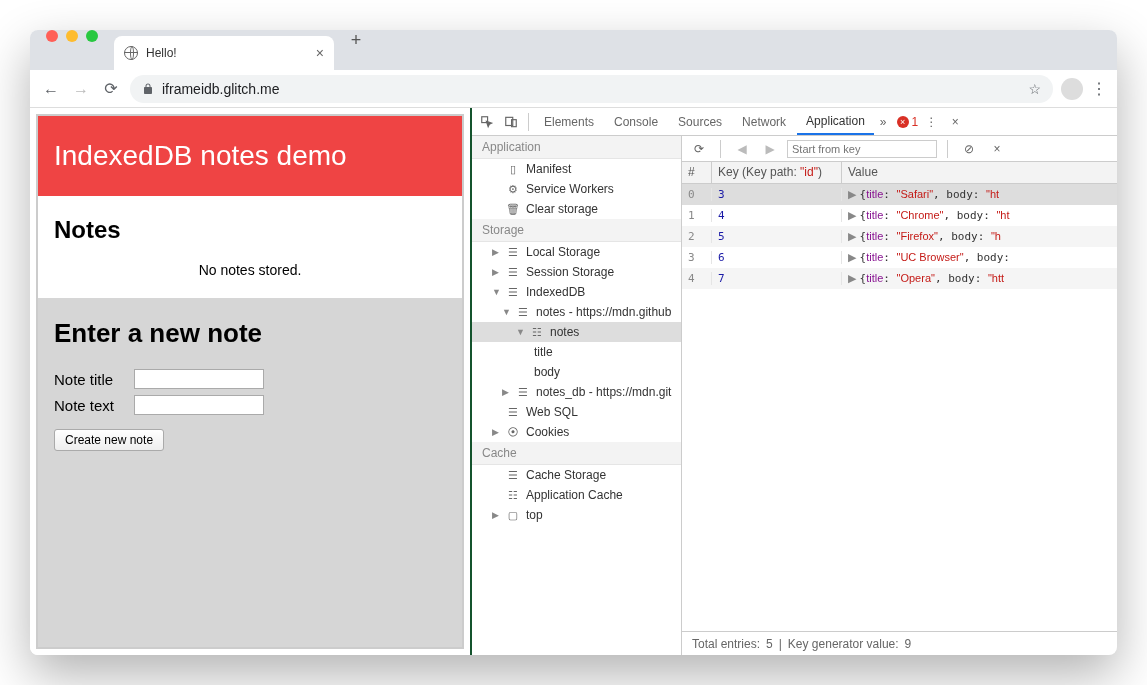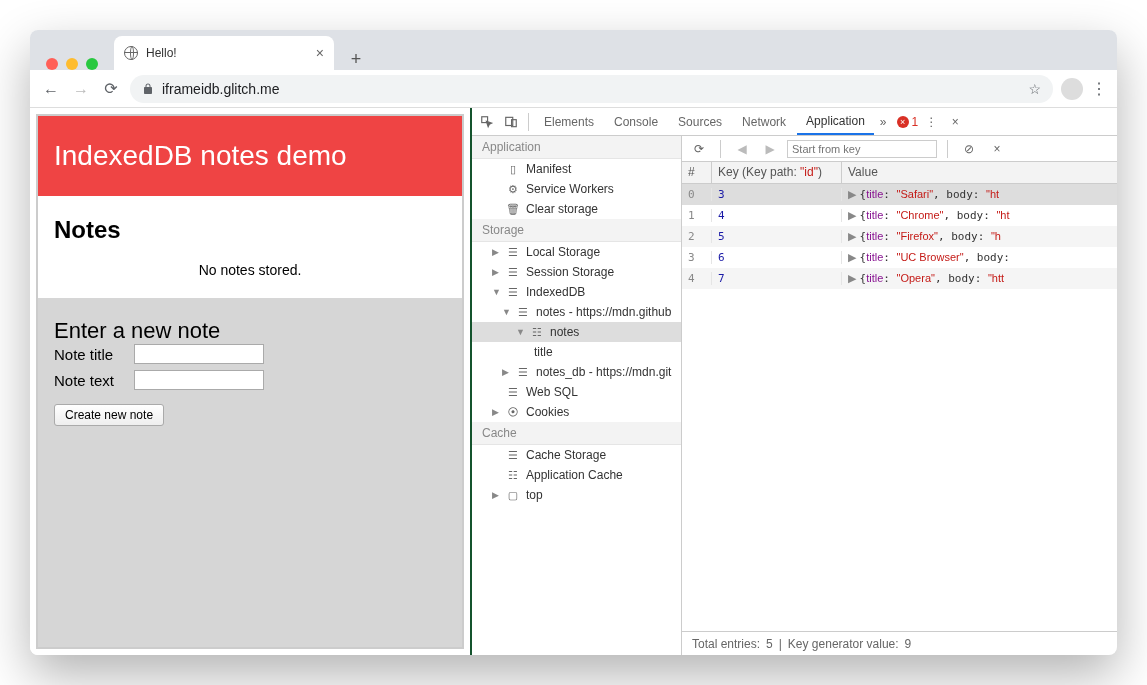--- a/index.html
+++ b/index.html
@@ -1,18 +1,18 @@
 <!DOCTYPE html>
 <html><head>
 <meta charset="utf-8">
 <style>
 * { margin: 0; padding: 0; box-sizing: border-box; font-family: -apple-system, BlinkMacSystemFont, "Segoe UI", Helvetica, Arial, sans-serif; }
 body { background: #fff; padding: 30px; }
 .window { width: 1087px; height: 625px; background: #fff; border-radius: 8px; box-shadow: 0 20px 50px rgba(0,0,0,0.3); overflow: hidden; display: flex; flex-direction: column; }
-.tabbar { height: 40px; background: #dee1e6; display: flex; align-items: flex-end; padding: 0 8px; }
+.tabbar { height: 40px; background: #dee1e6; display: flex; align-items: flex-start; padding: 0 8px; }
 .traffic { display: flex; gap: 8px; margin-left: 8px; margin-right: 16px; }
 .dot { width: 12px; height: 12px; border-radius: 50%; }
 .dot.red { background: #ff5f57; }
 .dot.yellow { background: #febc2e; }
 .dot.green { background: #28c840; }
 .tab { background: #fff; height: 34px; width: 220px; border-radius: 8px 8px 0 0; display: flex; align-items: center; padding: 0 10px; gap: 8px; margin-top: 6px; font-size: 12px; color: #333; }
 .globe { width: 14px; height: 14px; border: 1px solid #666; border-radius: 50%; position: relative; flex-shrink: 0; }
 .globe::before { content: ""; position: absolute; left: 5px; top: -1px; width: 4px; height: 14px; border: 1px solid #666; border-radius: 50%; box-sizing: border-box; }
 .globe::after { content: ""; position: absolute; left: -1px; top: 5px; height: 1px; width: 14px; background: #666; }
 .tab-x { margin-left: auto; color: #666; font-size: 14px; }
@@ -26,21 +26,21 @@
 .avatar { width: 22px; height: 22px; border-radius: 50%; background: #ddd; }
 .dots3 { color: #5f6368; font-size: 16px; }
 .content { flex: 1; display: flex; overflow: hidden; }
 .page { width: 440px; padding: 6px; background: #fff; }
 .pageframe { border: 2px solid #ccc; height: 100%; display: flex; flex-direction: column; }
 .pagehdr { background: #ef4444; color: #fff; padding: 24px 16px; font-size: 28px; font-weight: normal; font-family: Arial, sans-serif; }
 .pagebody { padding: 20px 16px; }
 .pagebody h2 { font-size: 24px; font-weight: bold; margin-bottom: 18px; font-family: Arial, sans-serif; }
 .nonotes { text-align: center; font-size: 14px; }
 .formarea { background: #d6d6d6; padding: 20px 16px; margin-top: auto; flex: 1; }
-.formarea h2 { font-size: 22px; font-weight: normal; font-family: Arial, sans-serif; }
+.formarea h2 { font-size: 26px; font-weight: bold; margin-bottom: 20px; font-family: Arial, sans-serif; }
 .frow { display: flex; align-items: center; margin-bottom: 6px; font-size: 15px; }
 .frow label { width: 80px; }
 .frow input { width: 130px; height: 20px; border: 1px solid #aaa; background: #fff; }
 .fbtn { margin-top: 8px; background: linear-gradient(#fff,#eee); border: 1px solid #aaa; border-radius: 3px; padding: 3px 10px; font-size: 12px; }
 .devtools { flex: 1; border-left: 2px solid #14532d; display: flex; flex-direction: column; font-size: 12px; color: #333; }
 .dt-tabs { height: 28px; display: flex; align-items: center; border-bottom: 1px solid #ccc; padding: 0 4px; gap: 2px; }
 .dt-ibtn { width: 22px; height: 22px; display: flex; align-items: center; justify-content: center; color: #666; }
 .dt-sep { width: 1px; height: 18px; background: #ccc; margin: 0 4px; }
 .dt-tab { padding: 0 9px; height: 27px; display: flex; align-items: center; color: #666; cursor: pointer; }
 .dt-tab.active { color: #333; border-bottom: 2px solid #1a73e8; }
@@ -210,20 +210,23 @@
               <span>notes - https://mdn.github</span>
             </div>
           <div class="dt-item d3 sel">
               <span class="arr">▼</span>
               <span class="ic">☷</span>
               <span>notes</span>
             </div>
           <div class="dt-item d4">
               <span>title</span>
             </div>
+          <div class="dt-item d4">
+              <span>body</span>
+            </div>
           <div class="dt-item d2">
               <span class="arr">▶</span>
               <span class="ic">☰</span>
               <span>notes_db - https://mdn.git</span>
             </div>
           <div class="dt-item d1">
               <span class="arr"></span>
               <span class="ic">☰</span>
               <span>Web SQL</span>
             </div>

